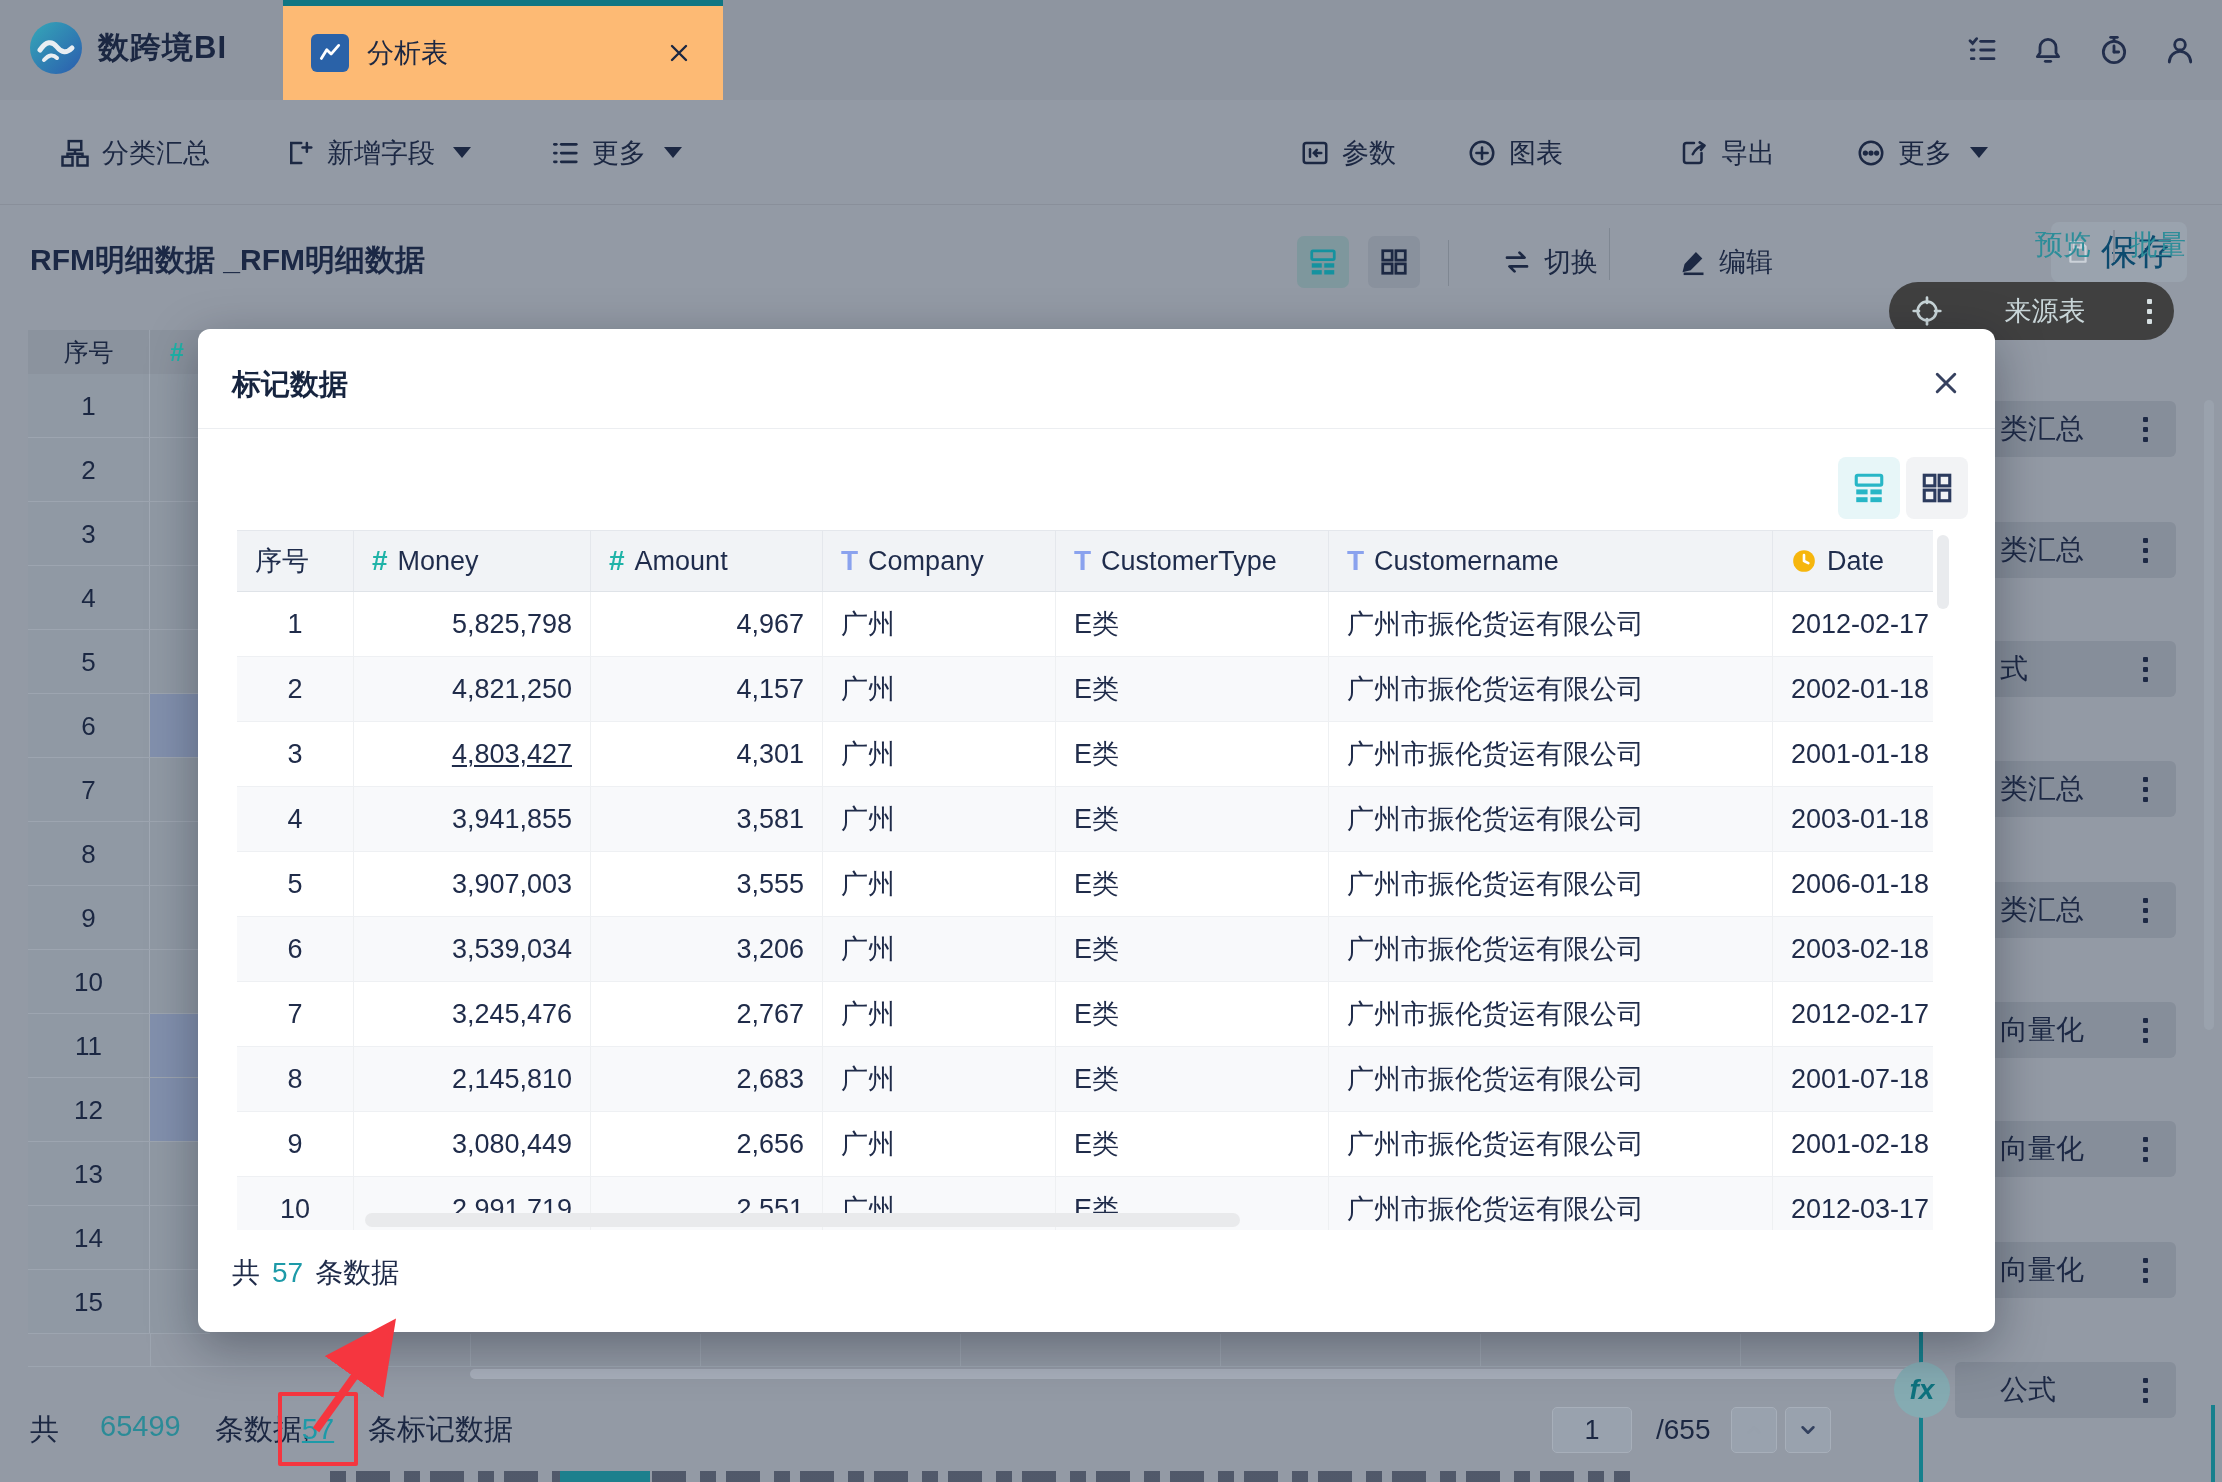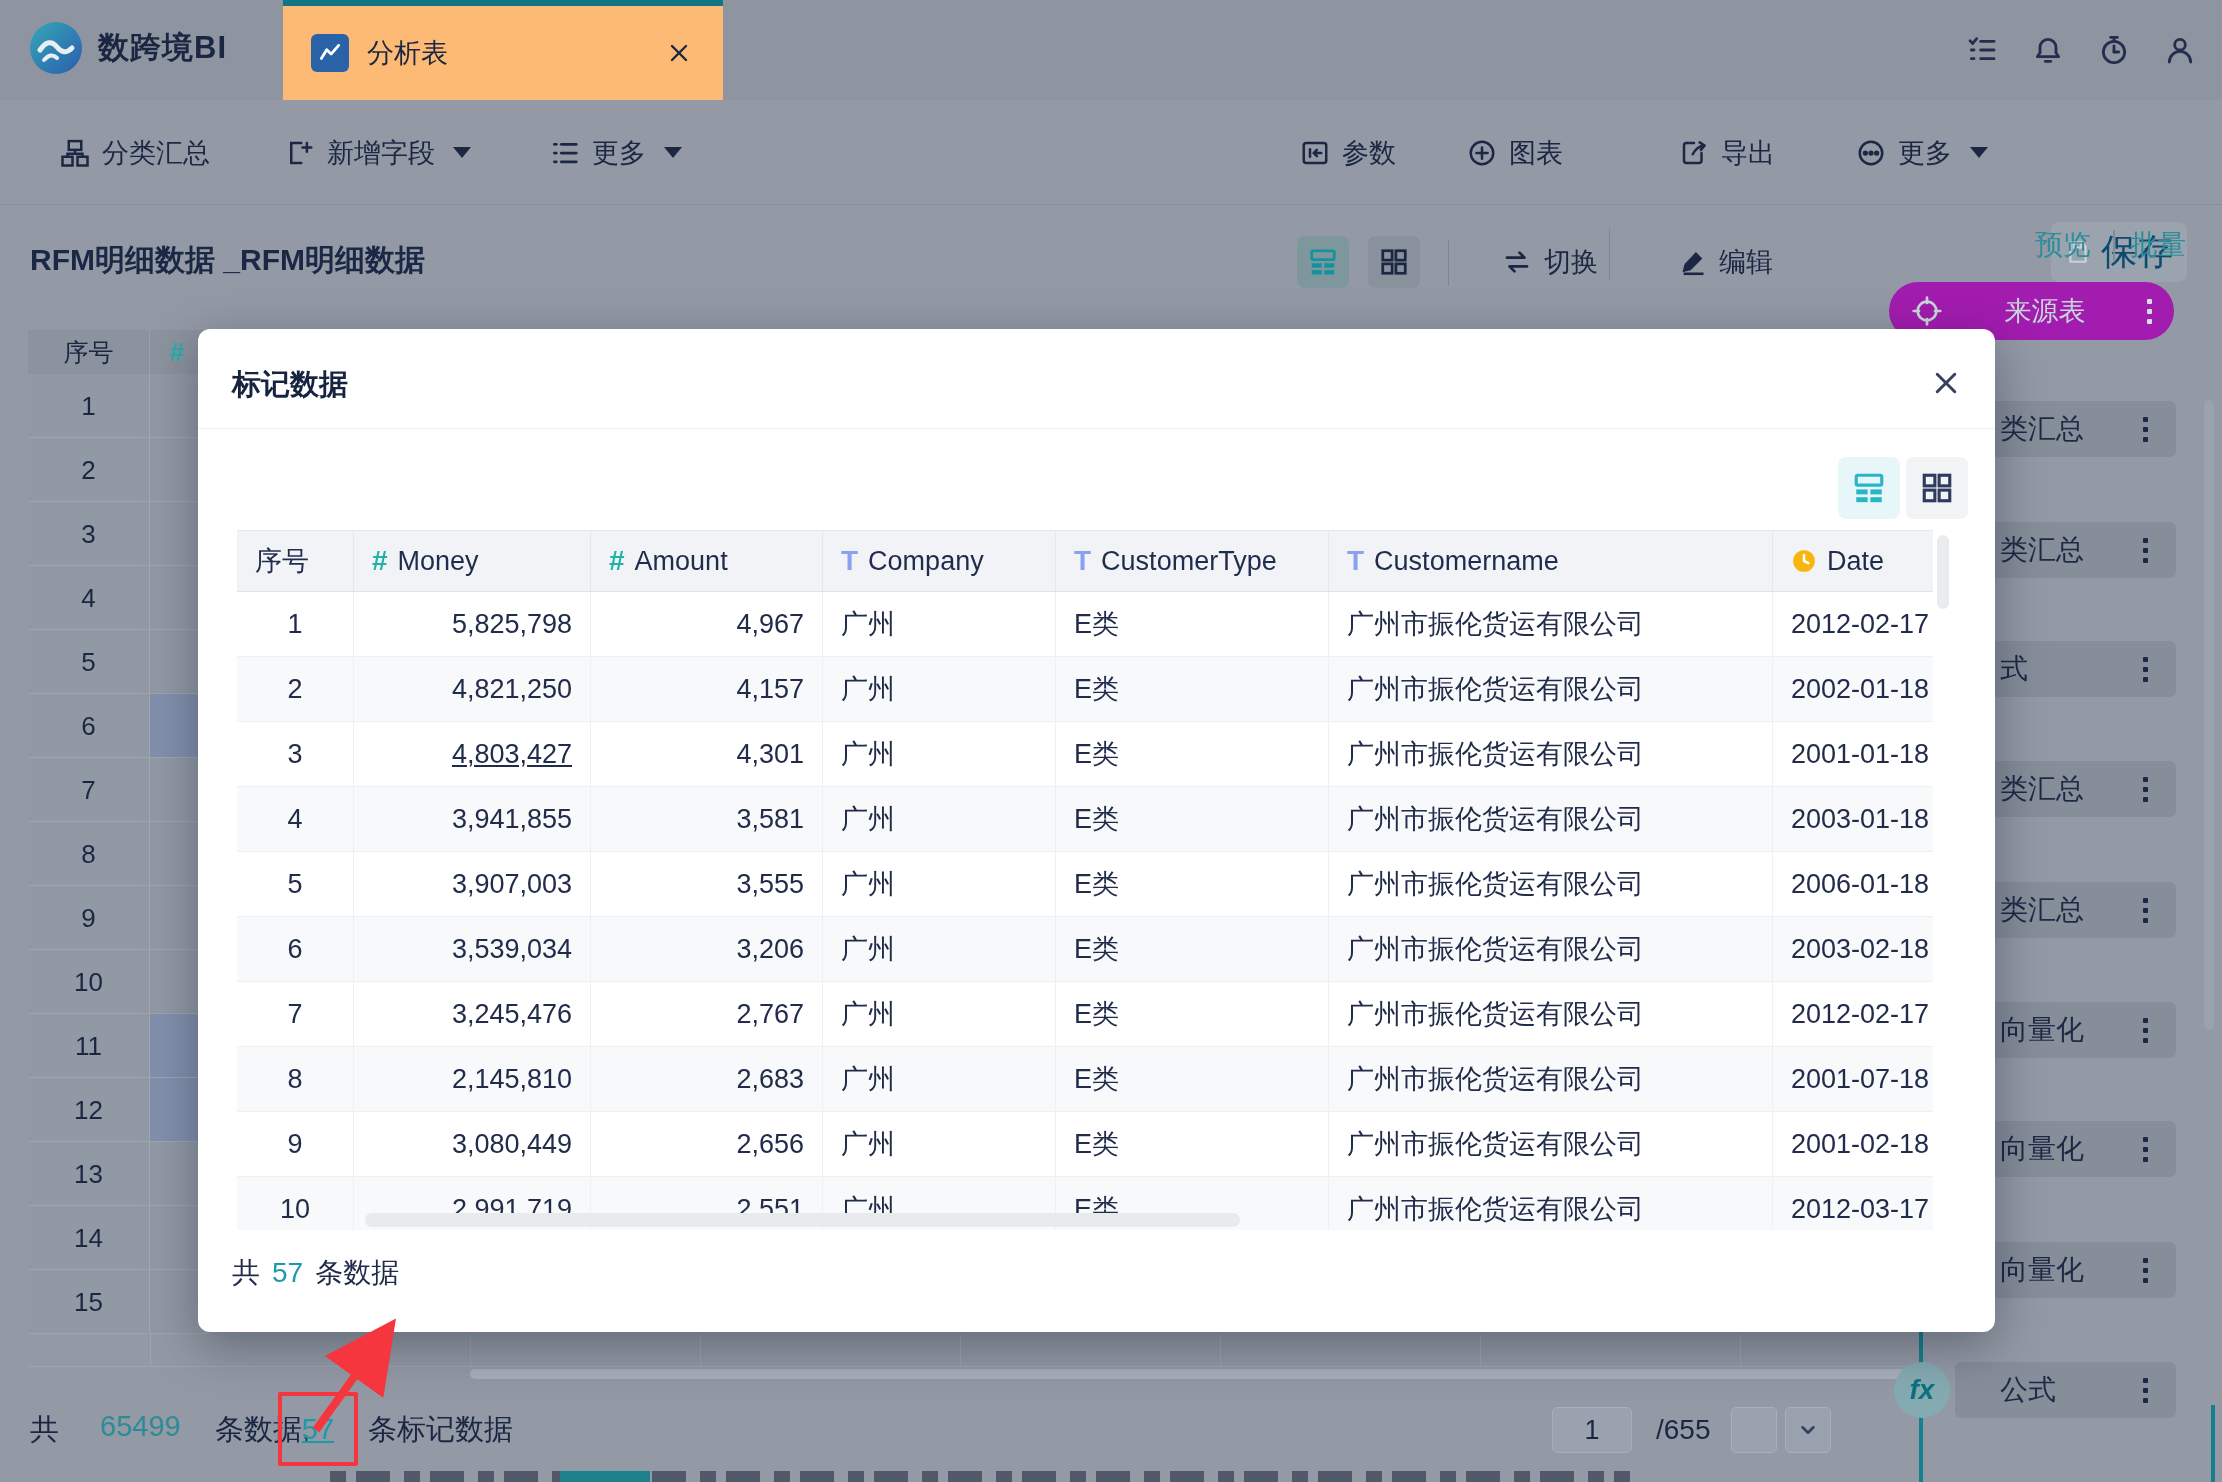--- a/index.html
+++ b/index.html
@@ -27,21 +27,21 @@
 
   
   .page-title { position:absolute; left:30px; top:240px; font-size:30px; font-weight:bold; color:#1b2845; }
   .vtoggle { position:absolute; top:236px; width:52px; height:52px; border-radius:7px; display:flex; align-items:center; justify-content:center; cursor:pointer; }
   .vt-active { background:#7e979d; color:#14929f; }
   .vt-idle { background:#89919d; color:#1c2843; }
   .trow-div { position:absolute; left:1448px; top:240px; width:1px; height:46px; background:#7f8792; }
   .trow-item { position:absolute; top:236px; height:52px; display:flex; align-items:center; gap:12px; color:#1c2843; font-size:27px; cursor:pointer; }
   .teal-link { position:absolute; top:226px; font-size:28px; color:#2d8d99; cursor:pointer; }
   .pb-div { position:absolute; left:2113px; top:230px; width:2px; height:32px; background:#848c98; }
-  .source-pill { position:absolute; left:1889px; top:282px; width:285px; height:58px; background:#a21caf; border-radius:29px; display:flex; align-items:center; padding:0 22px; cursor:pointer;gap:35px; }
+  .source-pill { position:absolute; left:1889px; top:282px; width:285px; height:58px; background:#404040; border-radius:29px; display:flex; align-items:center; padding:0 22px; cursor:pointer;gap:35px; }
   .source-pill .label { flex:1; text-align:center; color:#c9d6d9; font-size:27px; }
 
   
   .bgt-header { position:absolute; left:28px; top:330px; height:44px; background:#8b939e; display:flex; }
   .bgt-hcell1 { width:122px; text-align:center; line-height:44px; font-size:25px; color:#1b2742; border-right:1px solid #9aa2ad; }
   .bgt-hcell2 { width:60px; line-height:44px; padding-left:20px; color:#1fb3a8; font-weight:bold; font-size:25px; }
   .bgt-row { position:absolute; left:28px; height:64px; display:flex; border-bottom:1px solid #9da5b0; }
   .bgt-idx { width:122px; text-align:center; line-height:64px; font-size:26px; color:#1b2742; background:#9099a4; border-right:1px solid #a1a9b4; }
   .bgt-sliver { width:60px; background:#9099a4; }
   .bgt-sliver.hl { background:#8290ad; }

